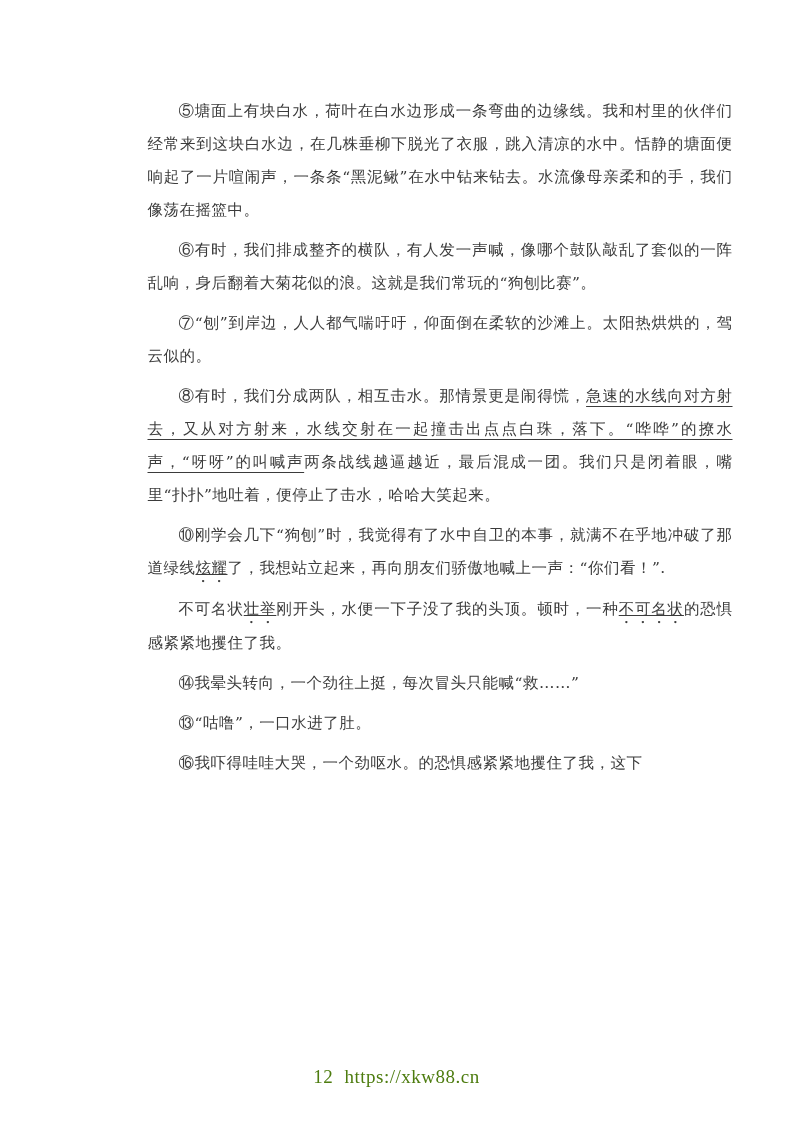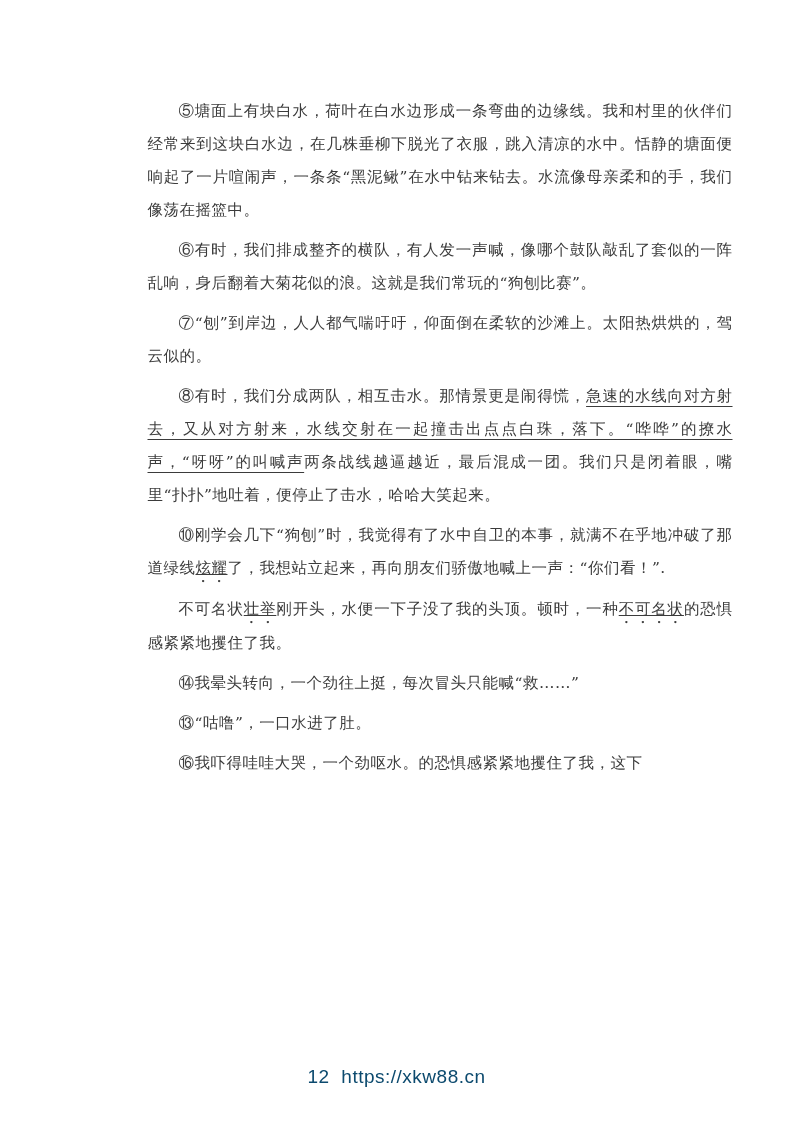--- a/index.html
+++ b/index.html
@@ -44,23 +44,23 @@
     text-emphasis: filled dot #3b3b3b;
     text-emphasis-position: under right;
     text-decoration: underline;
   }
   .footer {
     position: absolute;
     left: 0;
     right: 0;
     bottom: 34px;
     text-align: center;
-    font-family: Liberation Sans, sans-serif;
+    font-family: Liberation Serif, serif;
     font-size: 19px;
-    color: #0c4a6e;
+    color: #4d7c0f;
     letter-spacing: 0.5px;
   }
   .footer span { margin: 0 3px; }
 </style>
 </head>
 <body>
 
 <div class="page">
   <div class="content">
 

